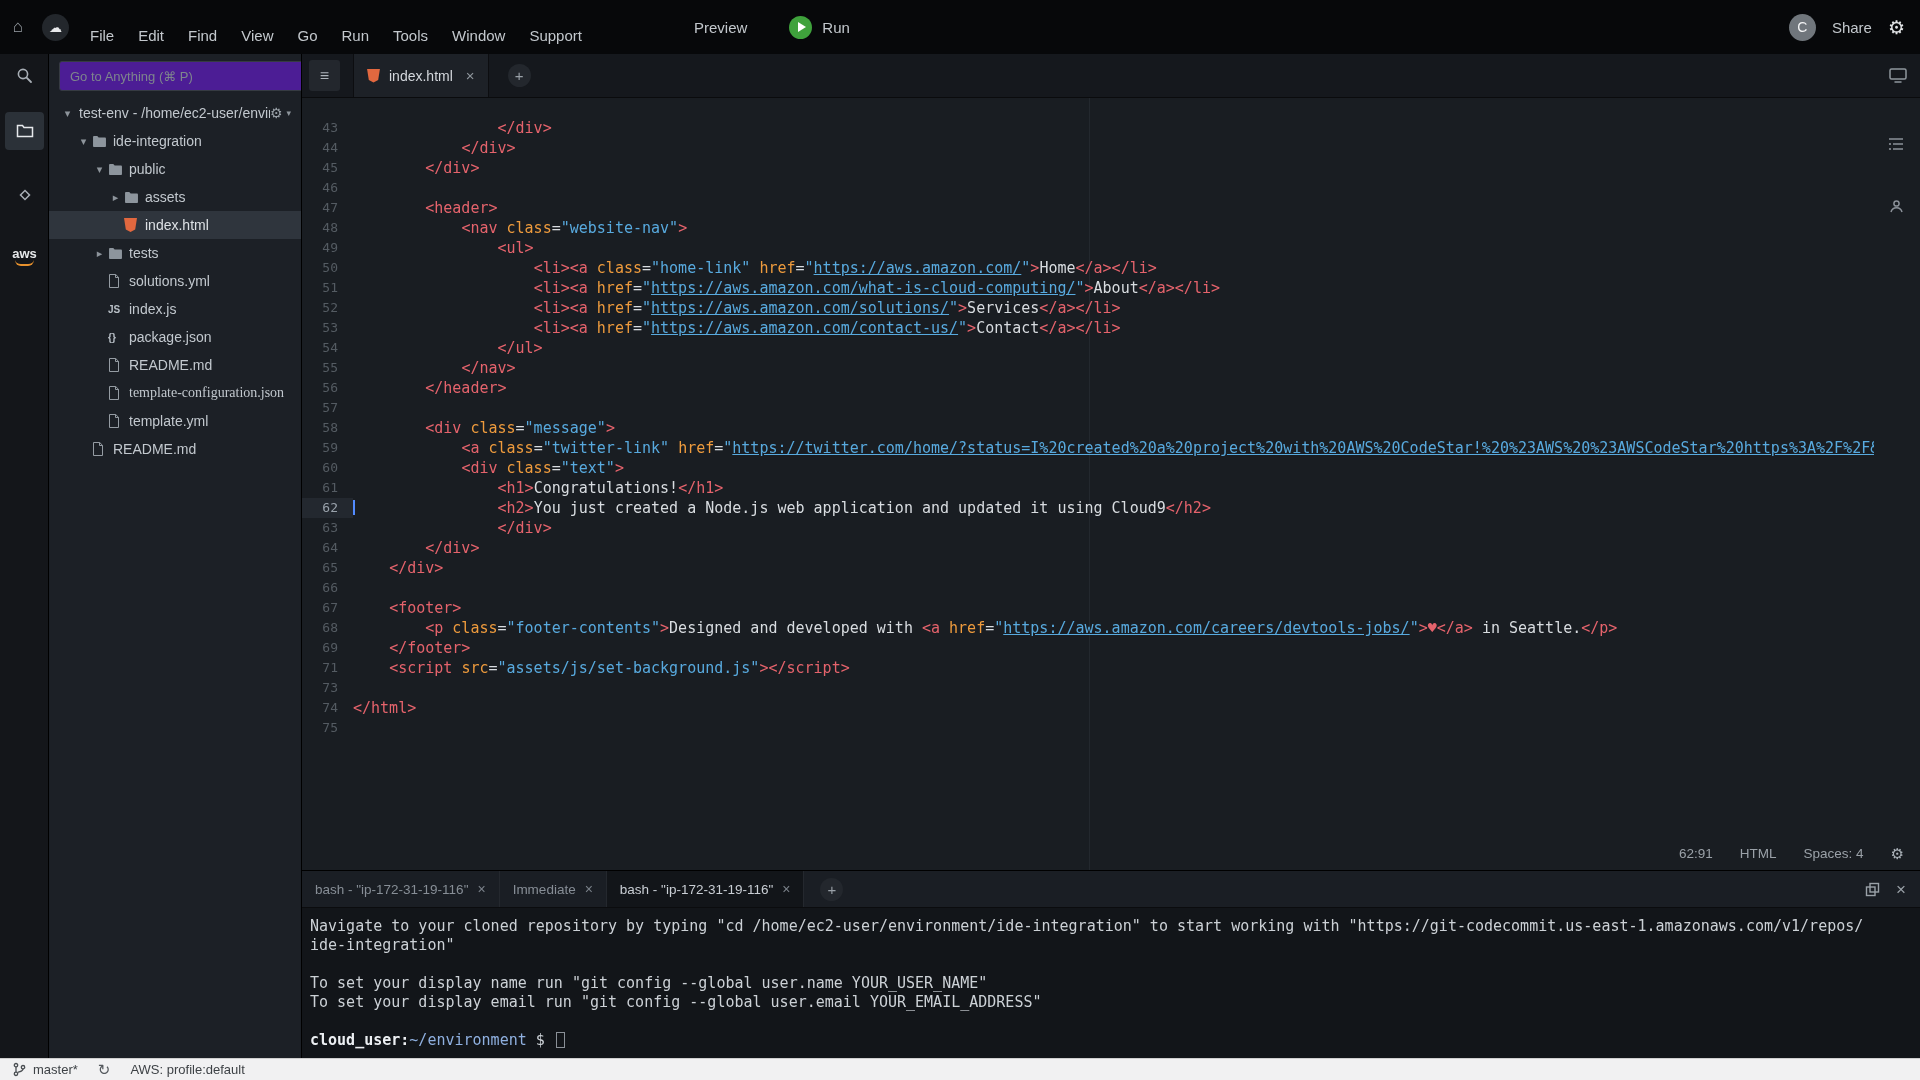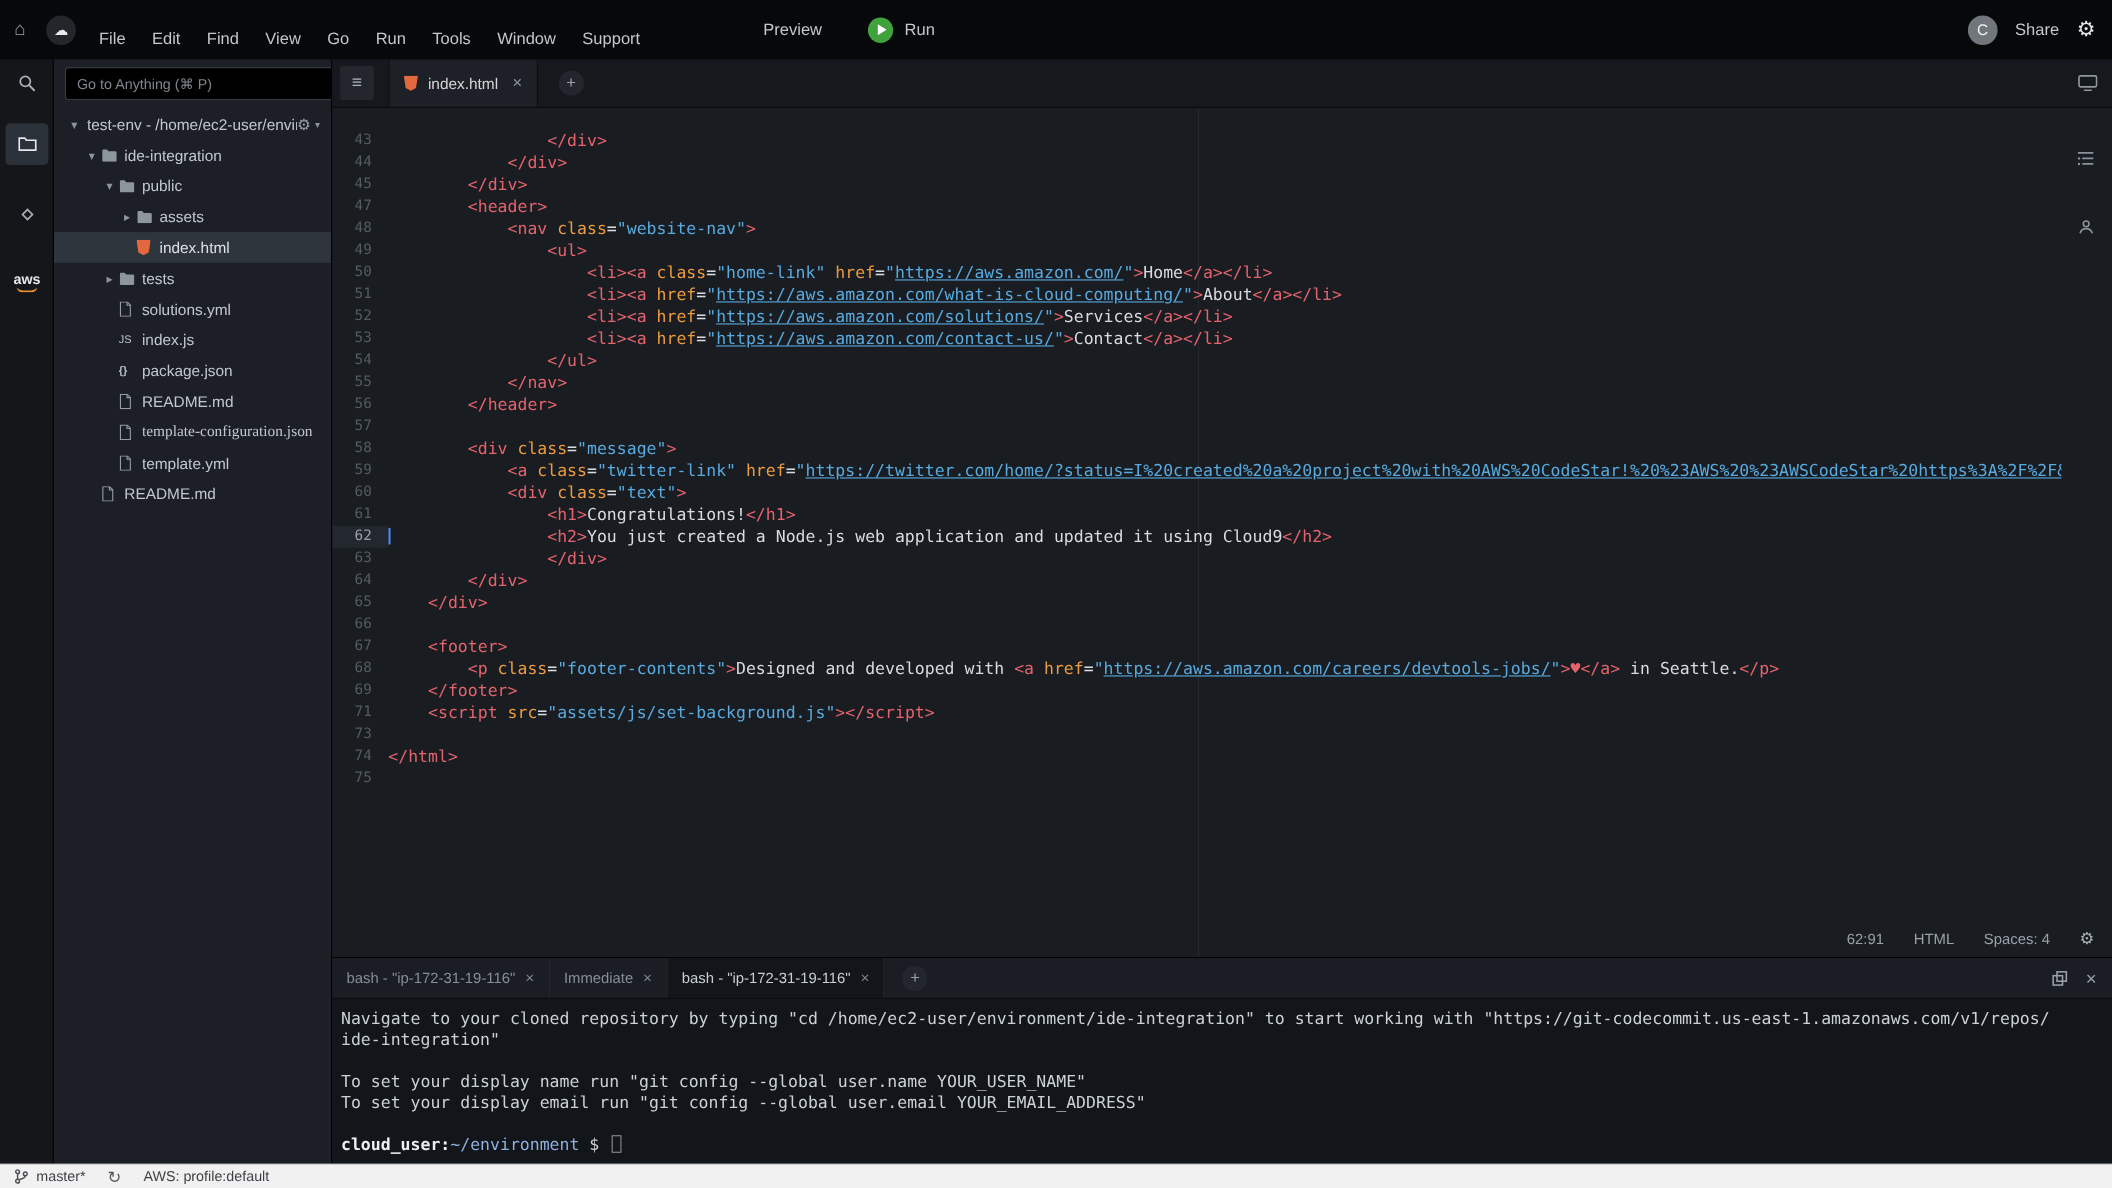--- a/index.html
+++ b/index.html
@@ -26,34 +26,34 @@
   
   .iconstrip{position:absolute;left:0;top:54px;bottom:22px;width:49px;background:#14161a;border-right:1px solid #000}
   .strip-item{position:absolute;left:5px;width:39px;height:38px;border-radius:4px;display:flex;align-items:center;justify-content:center;color:#a8aeb5;flex-direction:column}
   .strip-item.active{background:#2b3138;color:#e6e9ec}
   .strip-search{top:2px}.strip-files{top:58px}.strip-git{top:122px}.strip-aws{top:184px}
   .aws-word{font-weight:bold;font-size:13px;color:#e7e9eb;line-height:12px}
   .aws-smile{display:block;width:19px;height:6px;border-bottom:2px solid #e8912d;border-radius:0 0 10px 10px}
 
   
   .sidebar{position:absolute;left:49px;top:54px;bottom:22px;width:252px;background:#1c2026;overflow:hidden}
-  .goto{display:block;width:256px;margin:7px 10px 6px;height:30px;background:#000000;border:1px solid #363b42;border-radius:3px;color:#c6cbd0;padding:0 10px;font-size:13px;font-family:inherit;outline:none}
+  .goto{display:block;width:256px;margin:7px 10px 6px;height:30px;background:#4c1d95;border:1px solid #363b42;border-radius:3px;color:#c6cbd0;padding:0 10px;font-size:13px;font-family:inherit;outline:none}
   .goto::placeholder{color:#7e858d}
   .tree{margin-top:8px}
   .tree-row{display:flex;align-items:center;height:28px;font-size:14px;color:#c2c8ce;white-space:nowrap;cursor:default}
   .tree-row.selected{background:var(--selected-row)}
   .tree-row.selected .tree-label{color:#dde1e5}
   .tree-arrow{width:17px;flex:none;text-align:center;color:#8d949b;font-size:11px}
   .tree-icon{width:21px;flex:none;display:flex;align-items:center}
   .tree-icon.empty{width:3px}
   .tree-label{overflow:hidden;flex:1}
   .tree-gear{flex:none;margin-left:auto;padding-right:10px;color:#9aa1a8;font-size:14px;display:flex;gap:4px;align-items:center}
   .tree-gear i{font-style:normal;font-size:9px;color:#8d949b}
   .fi-html{display:inline-block;width:13px;height:14px;background:var(--html-orange);clip-path:polygon(0 0,100% 0,86% 82%,50% 100%,14% 82%)}
-  .fi-js{font-size:10px;font-weight:normal;color:#b9c0c7}
+  .fi-js{font-size:10px;font-weight:bold;color:#b9c0c7}
   .fi-json{font-size:10px;font-weight:bold;color:#b9c0c7}
 
   
   .editor-col{position:absolute;left:301px;right:0;top:54px;bottom:22px;background:#191d22;border-left:1px solid #000}
   .tabbar{position:absolute;top:0;left:0;right:0;height:44px;background:#15181d;border-bottom:1px solid #0a0b0d;display:flex;align-items:center}
   .tab-menu{width:31px;height:31px;margin-left:7px;background:#23272d;border-radius:3px;color:#aeb4bb;font-size:16px;display:flex;align-items:center;justify-content:center;cursor:default}
   .tab{display:flex;align-items:center;height:43px;margin-left:13px;padding:0 13px;background:#1d2127;color:#d3d7dc;font-size:14px;gap:9px;border-left:1px solid #0c0d10;border-right:1px solid #0c0d10;cursor:default}
   .tab-close{color:#8f969d;font-size:15px;margin-left:4px}
   .tab-add{width:23px;height:23px;border-radius:50%;background:#23272d;color:#9aa1a8;font-size:15px;display:flex;align-items:center;justify-content:center;margin-left:19px;cursor:default}
   .pane-icon{margin-left:auto;margin-right:13px;color:#8f969d;display:flex}
@@ -295,20 +295,24 @@
           </div>
           <div class="code-line">
             <span class="ln">44</span>
             <span class="lc"><span class="tk-x">            </span><span class="tk-t">&lt;/div&gt;</span></span>
           </div>
           <div class="code-line">
             <span class="ln">45</span>
             <span class="lc"><span class="tk-x">        </span><span class="tk-t">&lt;/div&gt;</span></span>
           </div>
           <div class="code-line">
+            <span class="ln">46</span>
+            <span class="lc"></span>
+          </div>
+          <div class="code-line">
             <span class="ln">47</span>
             <span class="lc"><span class="tk-x">        </span><span class="tk-t">&lt;header&gt;</span></span>
           </div>
           <div class="code-line">
             <span class="ln">48</span>
             <span class="lc"><span class="tk-x">            </span><span class="tk-t">&lt;nav</span><span class="tk-x"> </span><span class="tk-a">class</span><span class="tk-x">=</span><span class="tk-s">"website-nav"</span><span class="tk-t">&gt;</span></span>
           </div>
           <div class="code-line">
             <span class="ln">49</span>
             <span class="lc"><span class="tk-x">                </span><span class="tk-t">&lt;ul&gt;</span></span>

